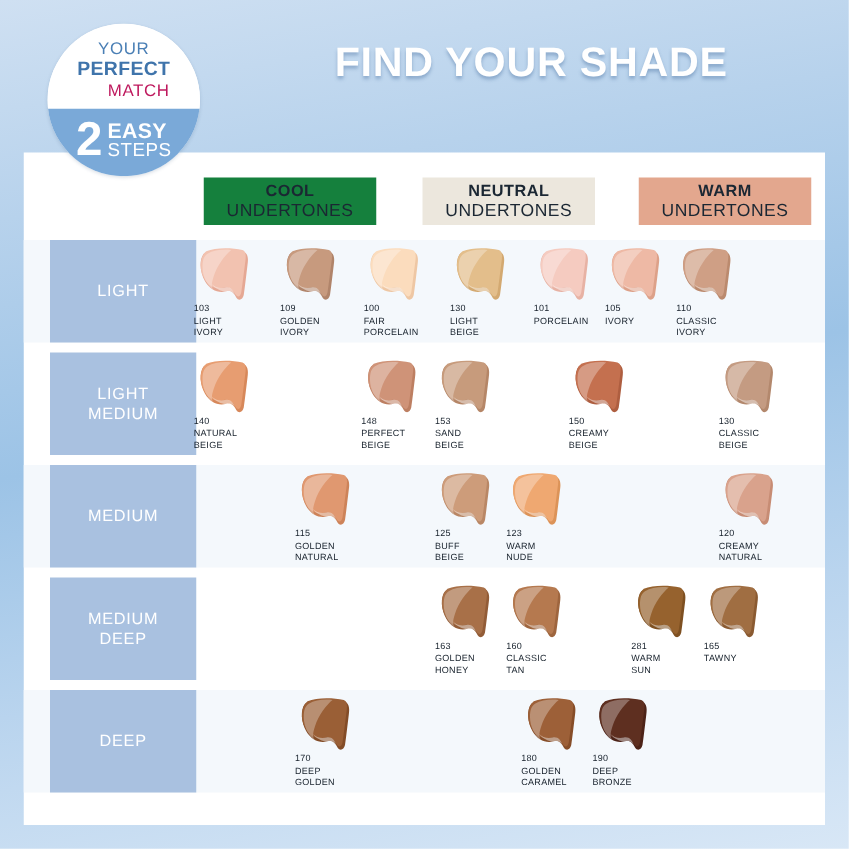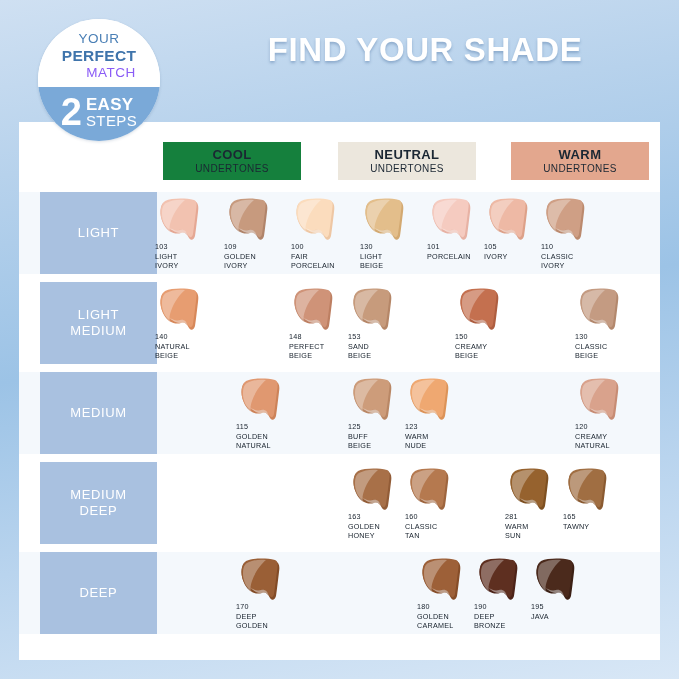--- a/index.html
+++ b/index.html
@@ -33,21 +33,21 @@
     padding-top: 6px;
   }
   #badge-bottom {
     position: absolute; left: 0; bottom: 0; width: 100%; height: 44%;
     background: #7aa9d8;
     display: flex; align-items: center; justify-content: center;
     padding-bottom: 4px;
   }
   .badge-l1 { font-size: 13.5px; color: #4a7fb5; letter-spacing: 0.5px; line-height: 1.15; }
   .badge-l2 { font-size: 15.5px; color: #3f74ab; font-weight: bold; letter-spacing: 0.3px; line-height: 1.15; }
-  .badge-l3 { font-size: 13.5px; color: #8b5cf6; letter-spacing: 0.5px; line-height: 1.2; margin-left: 24px; }
+  .badge-l3 { font-size: 13.5px; color: #be185d; letter-spacing: 0.5px; line-height: 1.2; margin-left: 24px; }
   #badge-num { font-size: 38px; color: #ffffff; font-weight: bold; line-height: 0.85; margin-right: 4px; }
   #badge-steps { display: flex; flex-direction: column; }
   .badge-easy { font-size: 17px; color: #ffffff; font-weight: bold; letter-spacing: 0.3px; line-height: 1.0; }
   .badge-steps-w { font-size: 15px; color: #ffffff; letter-spacing: 0.4px; line-height: 1.05; }
 
   #title-wrap {
     position: absolute; left: 190px; top: 28px; width: 470px;
     text-align: center;
   }
   #step-label {
@@ -69,21 +69,21 @@
   }
 
   
   #col-headers { position: absolute; left: 0; top: 0; width: 100%; height: 60px; }
   .col-head {
     position: absolute; top: 20px; height: 38px;
     display: flex; flex-direction: column;
     align-items: center; justify-content: center;
   }
   .col-head .ch-main { font-size: 13px; font-weight: bold; color: #1b2733; letter-spacing: 0.4px; line-height: 1.12; }
-  .col-head .ch-sub  { font-size: 10px; color: #1b2733; letter-spacing: 0.4px; line-height: 1.15; }
+  .col-head .ch-sub  { font-size: 14px; color: #1b2733; letter-spacing: 0.4px; line-height: 1.15; }
 
   
   .srow { position: absolute; left: 0; width: 641px; height: 82px; }
   .srow.alt { background: #f4f8fc; }
   .row-label {
     position: absolute; left: 21px; top: 0;
     width: 117px; height: 82px;
     background: #a9c1e0;
     display: flex; align-items: center; justify-content: center;
     text-align: center;
@@ -436,26 +436,15 @@
             <svg viewBox="0 0 54 44" xmlns="http://www.w3.org/2000/svg">
               <path d="M9 5 C16 1, 30 0, 40 3 C44 4, 45 8, 44 14 C43 22, 42 31, 41 38 C40 42, 37 43, 35 40 C33 36, 31 34, 27 35 C21 37, 14 34, 10 27 C6 20, 5 10, 9 5 Z" fill="#4c2318"></path>
               <path d="M11 3 C18 0, 31 0, 40 2 C43 3, 43 7, 42 13 C41 21, 40 29, 39 36 C38 40, 36 40, 34 37 C32 33, 29 31, 25 32 C19 34, 12 31, 9 24 C5 17, 6 7, 11 3 Z" fill="#5e2f20"></path>
               <path d="M12 5 C17 2, 25 1, 31 2 C26 6, 20 14, 17 23 C15 29, 15 32, 17 34 C12 31, 8 23, 8 16 C8 10, 9 7, 12 5 Z" fill="#ffffff" opacity="0.30"></path>
               <path d="M34 38 C33 34, 30 31, 26 32 C22 33, 18 32, 15 29 C19 34, 25 36, 29 35 C32 35, 33 36, 34 38 Z" fill="#ffffff" opacity="0.45"></path>
             </svg>
           </div>
           <div class="swatch-text"><div>190</div><div style="white-space: pre-line;">DEEP
 BRONZE</div></div>
         </div>
-        <div class="swatch-cell" style="left: 509px;">
-          <div class="swatch-art">
-            <svg viewBox="0 0 54 44" xmlns="http://www.w3.org/2000/svg">
-              <path d="M9 5 C16 1, 30 0, 40 3 C44 4, 45 8, 44 14 C43 22, 42 31, 41 38 C40 42, 37 43, 35 40 C33 36, 31 34, 27 35 C21 37, 14 34, 10 27 C6 20, 5 10, 9 5 Z" fill="#3b2015"></path>
-              <path d="M11 3 C18 0, 31 0, 40 2 C43 3, 43 7, 42 13 C41 21, 40 29, 39 36 C38 40, 36 40, 34 37 C32 33, 29 31, 25 32 C19 34, 12 31, 9 24 C5 17, 6 7, 11 3 Z" fill="#4b2a1c"></path>
-              <path d="M12 5 C17 2, 25 1, 31 2 C26 6, 20 14, 17 23 C15 29, 15 32, 17 34 C12 31, 8 23, 8 16 C8 10, 9 7, 12 5 Z" fill="#ffffff" opacity="0.30"></path>
-              <path d="M34 38 C33 34, 30 31, 26 32 C22 33, 18 32, 15 29 C19 34, 25 36, 29 35 C32 35, 33 36, 34 38 Z" fill="#ffffff" opacity="0.45"></path>
-            </svg>
-          </div>
-          <div class="swatch-text"><div>195</div><div style="white-space: pre-line;">JAVA</div></div>
-        </div>
       </div>
     </div>
 </div>
 
 </body></html>

